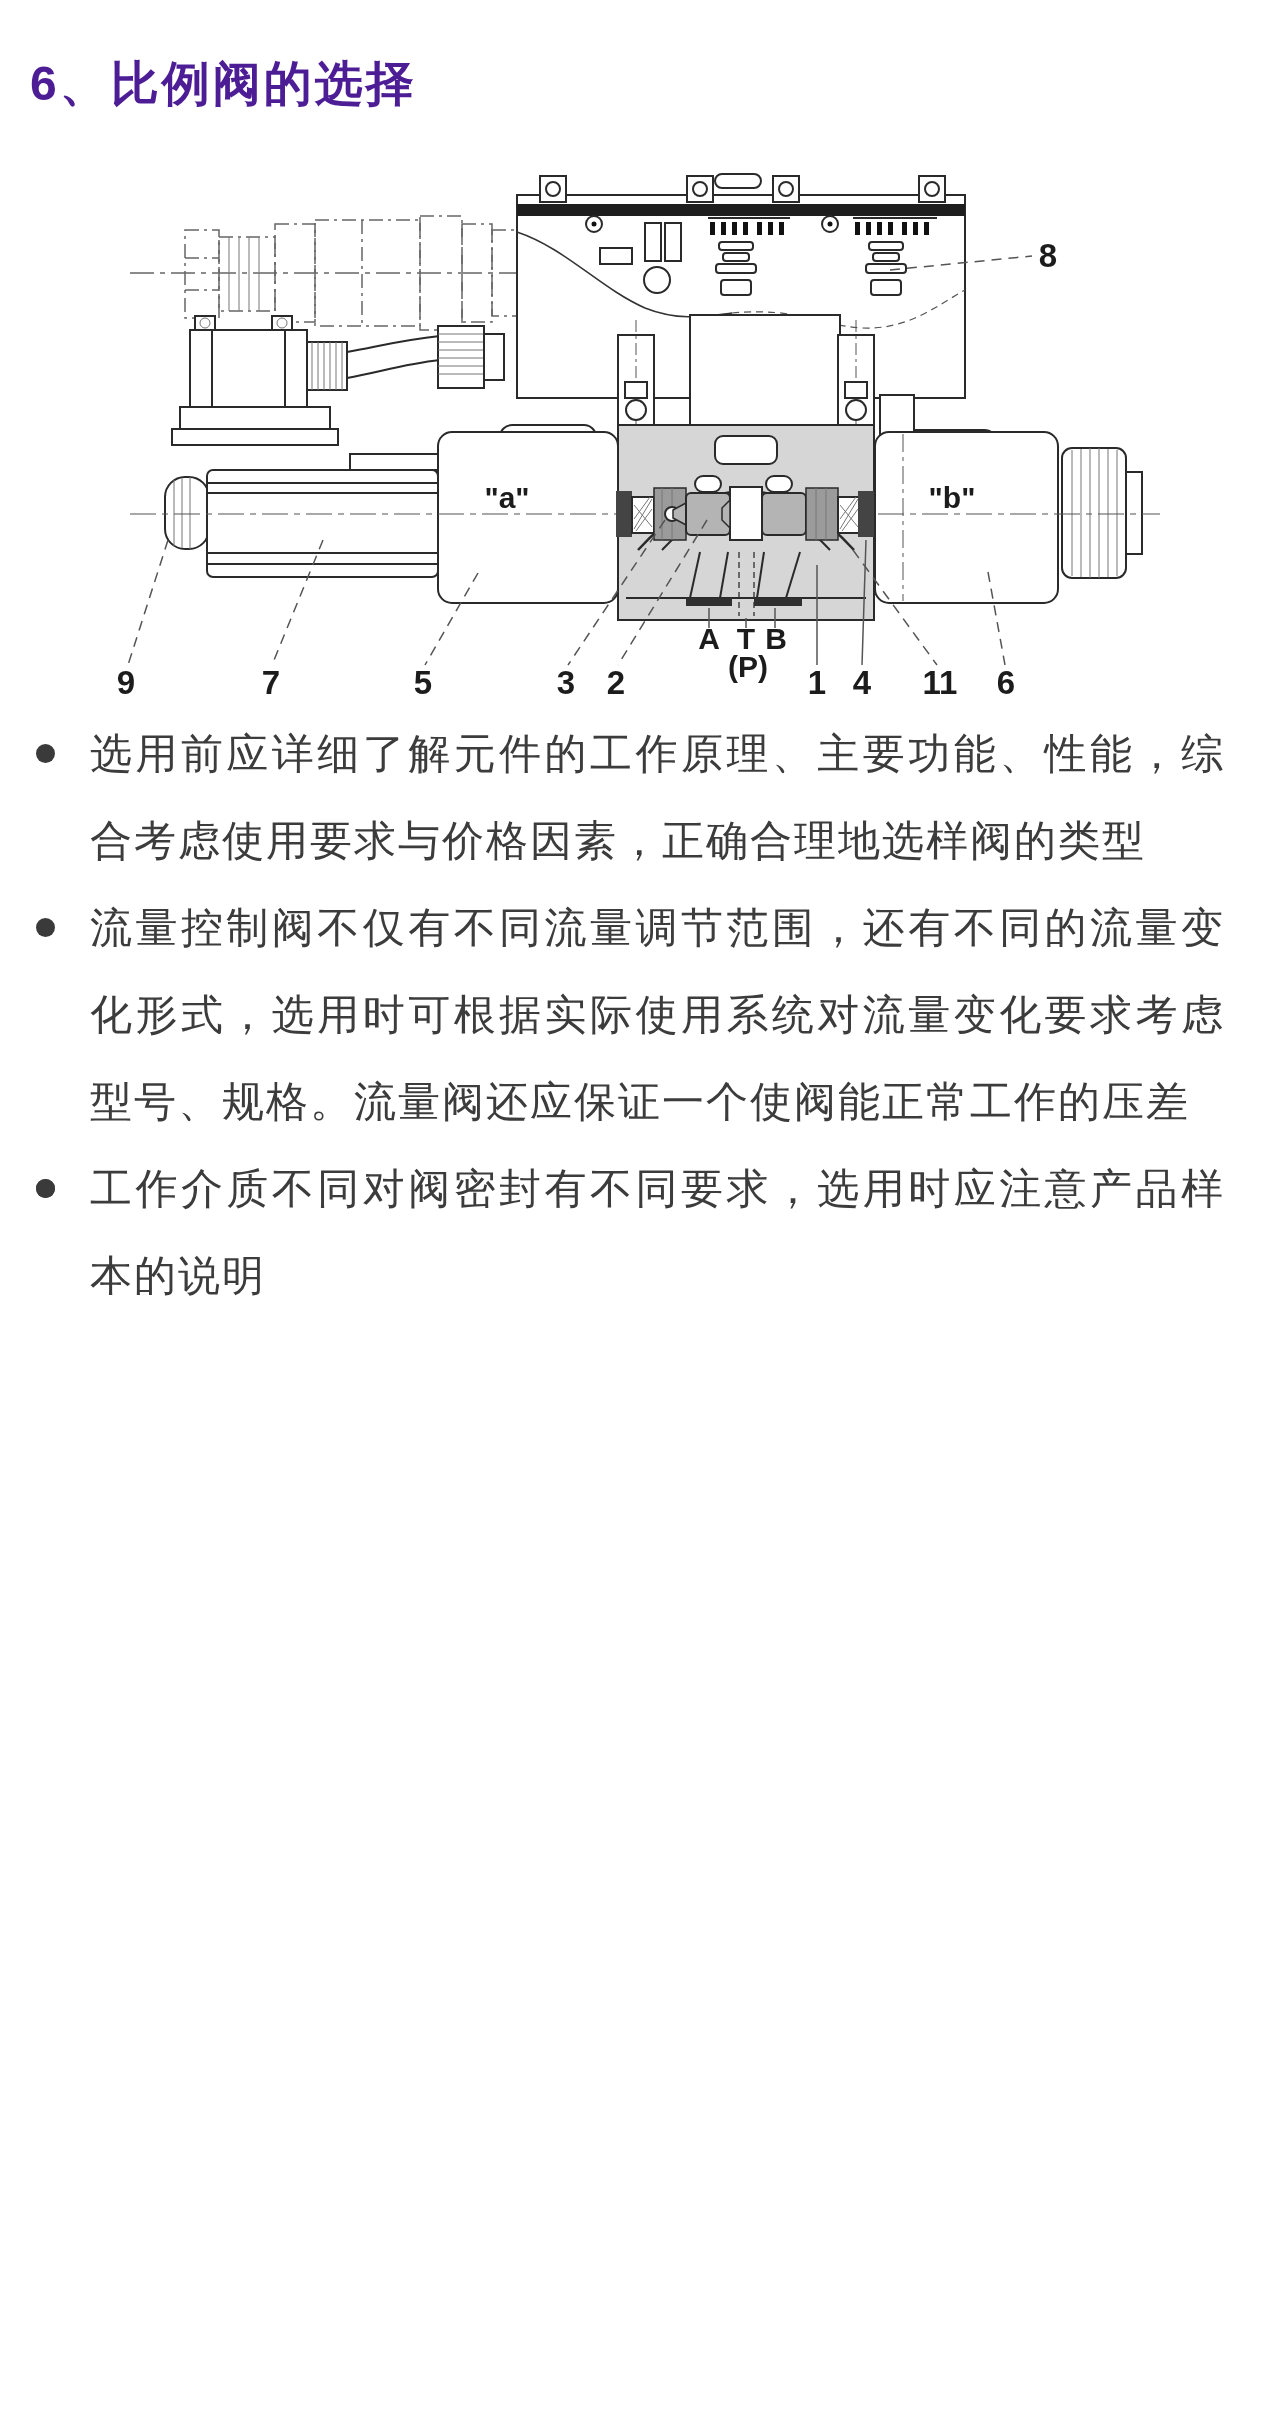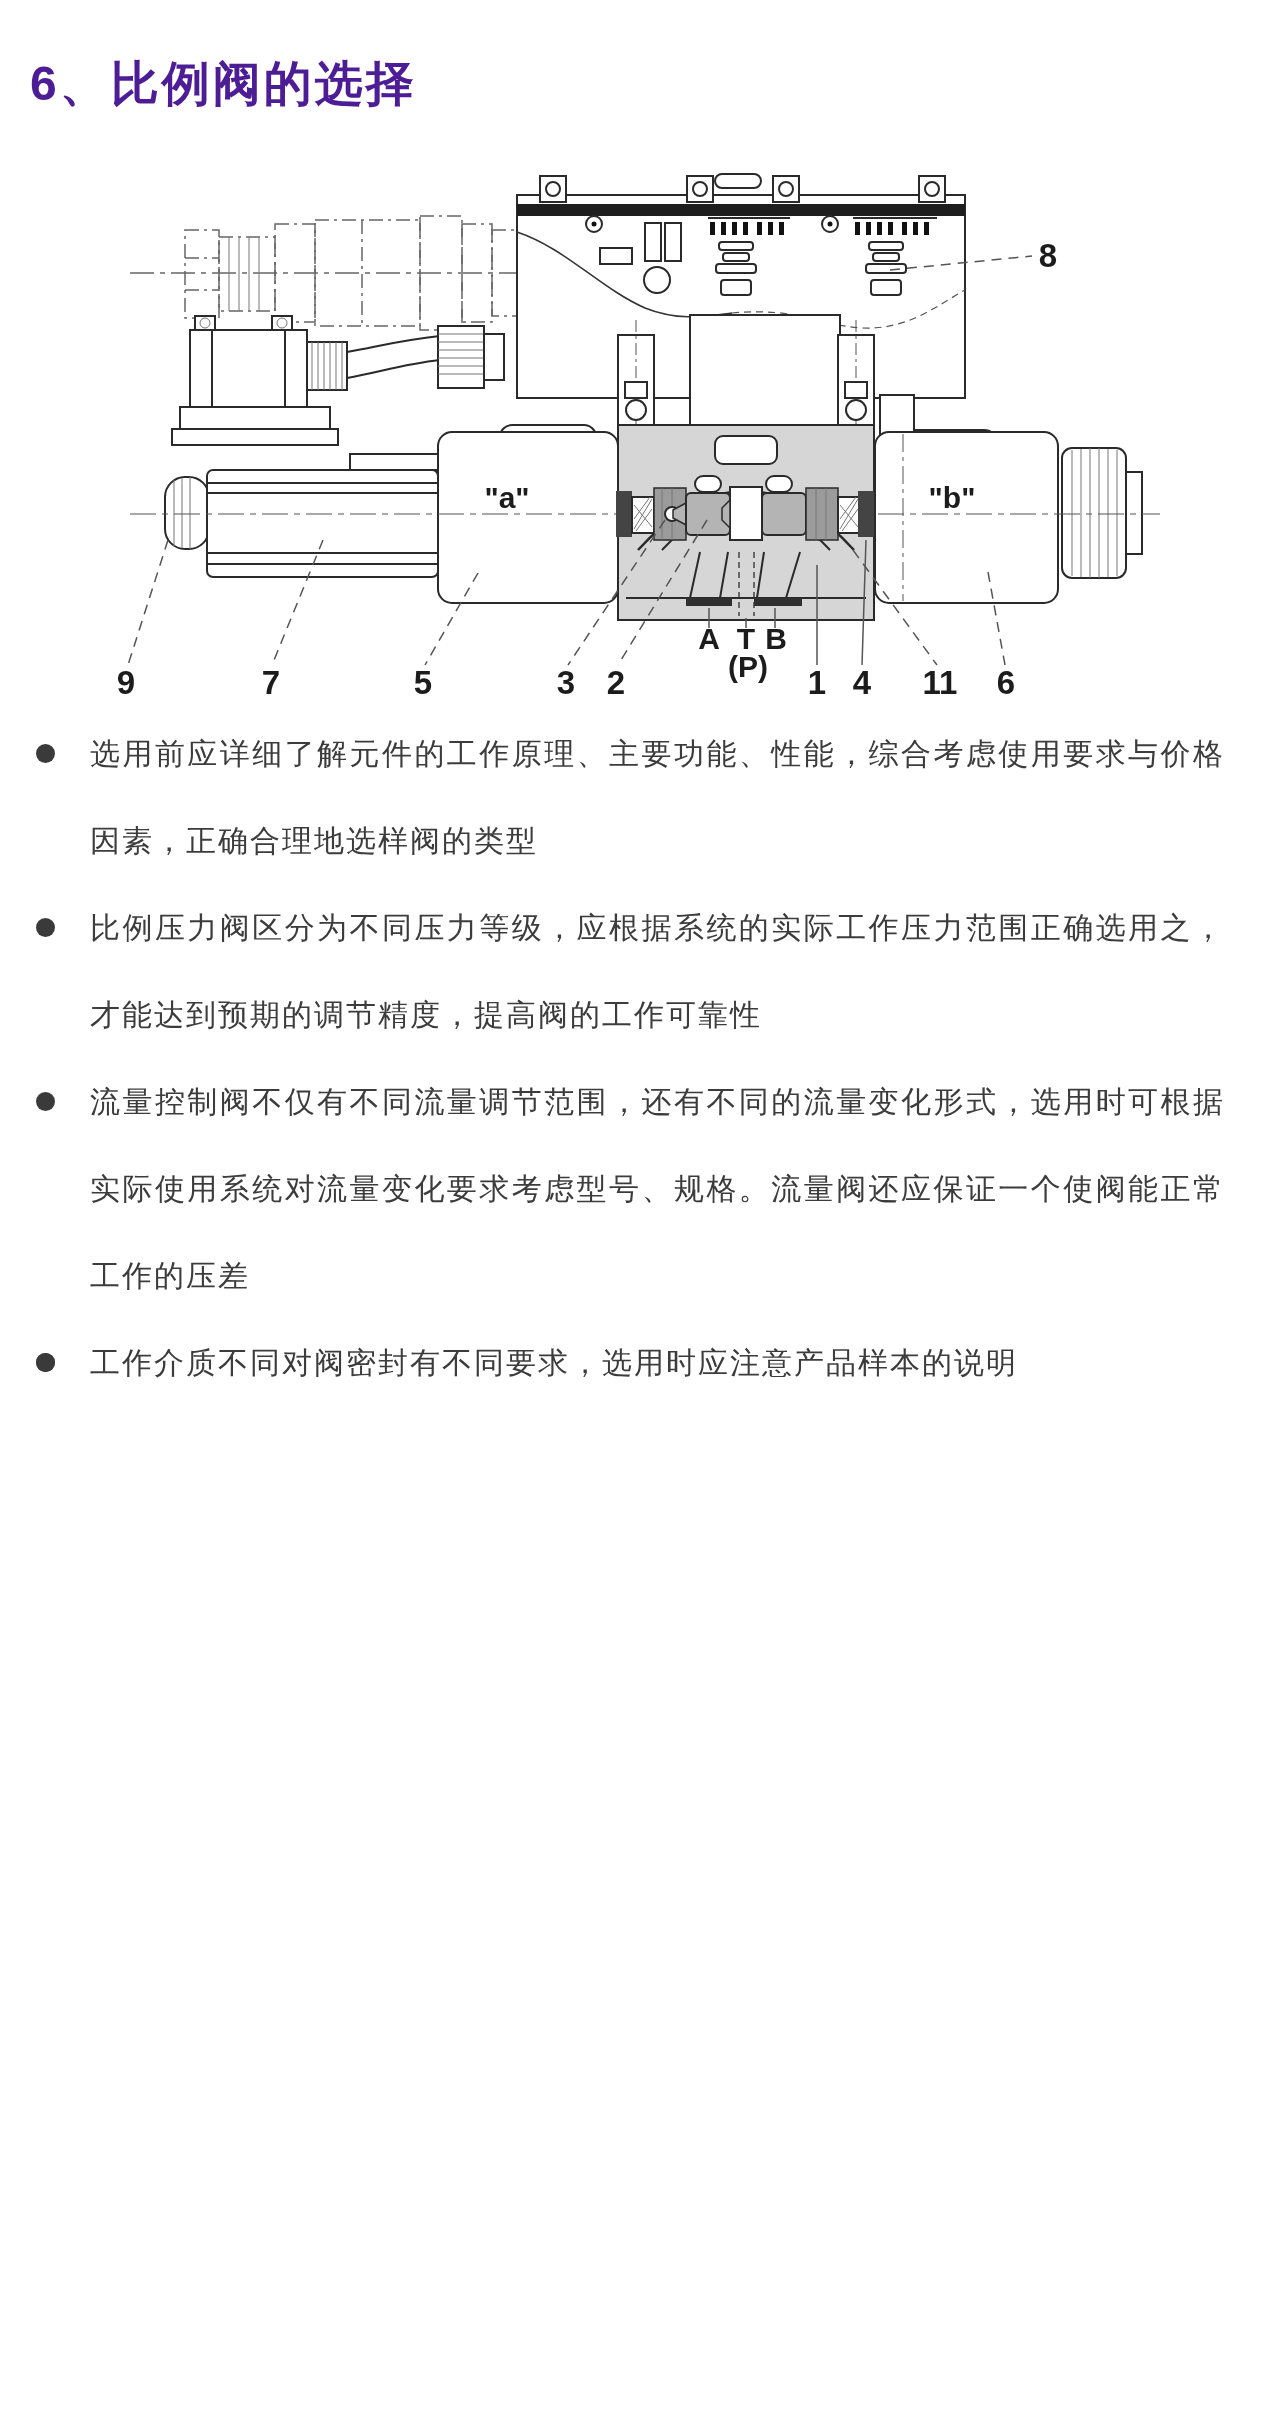--- a/index.html
+++ b/index.html
@@ -2,21 +2,21 @@
 <html><head>
 <meta charset="utf-8">
 <style>
   html,body{margin:0;padding:0;background:#ffffff;}
   body{width:1280px;height:2416px;overflow:hidden;
        font-family:"Liberation Sans","DejaVu Sans",sans-serif;color:#3c3c3c;}
   .title{margin:0;padding:52px 0 0 30px;font-size:48px;font-weight:bold;
          color:#4c1d95;letter-spacing:3px;}
   .diagram{margin:4px 0 0 60px;width:1160px;height:590px;}
   .diagram svg{display:block;}
-  .bullets{list-style:none;margin:0;padding:0 55px 0 90px;font-size:30px;
+  .bullets{list-style:none;margin:0;padding:0 55px 0 90px;font-size:42px;
            line-height:87px;text-align:justify;letter-spacing:2px;color:#3c3c3c;}
   .bullets li{position:relative;}
   .dot{position:absolute;left:-54px;top:34px;width:19px;height:19px;
        border-radius:50%;background:#3a3a3a;}
   
   .ln{stroke:#2a2a2a;stroke-width:2;fill:none;}
   .wht{fill:#ffffff;stroke:#2a2a2a;stroke-width:2;}
   .phantom{stroke:#666;stroke-width:1.5;fill:none;stroke-dasharray:14 5 3 5;}
   .thin{stroke:#777;stroke-width:1;fill:none;}
   .leader{stroke:#555;stroke-width:1.5;fill:none;}
@@ -259,17 +259,16 @@
     <text class="lbl plbl" x="716" y="529">B</text>
     <text class="lbl plbl" x="688" y="557">(P)</text>
     <text class="lbl plbl" x="447" y="388">"a"</text>
     <text class="lbl plbl" x="892" y="388">"b"</text>
   </g>
 </svg>
 </figure>
 
 <ul class="bullets">
   <li><span class="dot"></span><span>选用前应详细了解元件的工作原理、主要功能、性能，综合考虑使用要求与价格因素，正确合理地选样阀的类型</span></li>
-  <li><span class="dot"></span><span>比例压力阀区分为不同压力等级，应根据系统的实际工作压力范围正确选用之，才能达到预期的调节精度，提高阀的工作可靠性</span></li>
   <li><span class="dot"></span><span>流量控制阀不仅有不同流量调节范围，还有不同的流量变化形式，选用时可根据实际使用系统对流量变化要求考虑型号、规格。流量阀还应保证一个使阀能正常工作的压差</span></li>
   <li><span class="dot"></span></li>
   <li><span class="dot"></span><span>工作介质不同对阀密封有不同要求，选用时应注意产品样本的说明</span></li>
 </ul>
 
 </body></html>

